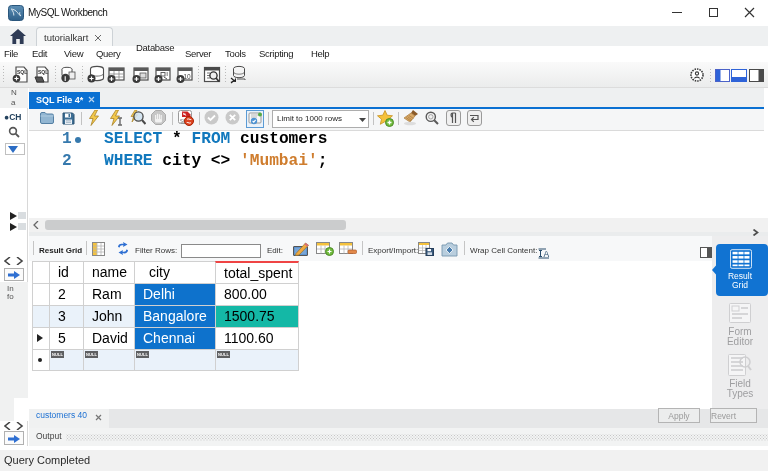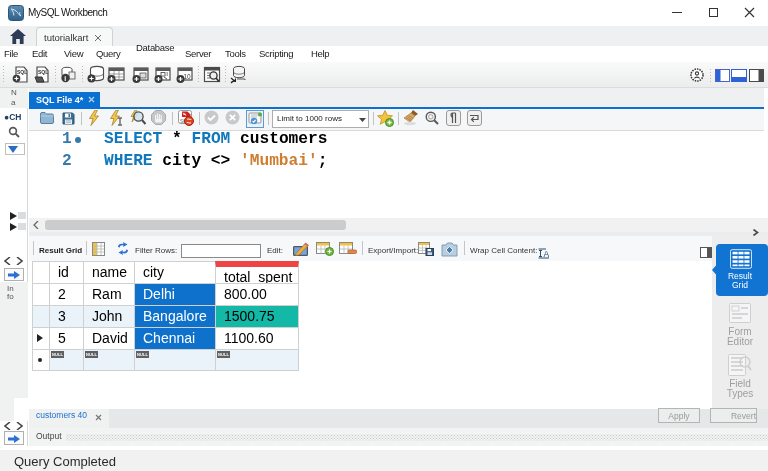--- a/index.html
+++ b/index.html
@@ -359,22 +359,22 @@
 <div class="abs" style="left:267px;top:246px;font-size:8px;color:#333">Edit:</div>
 <div class="abs" style="left:362px;top:241px;width:1px;height:14px;background:#c5c5c5"></div>
 <div class="abs" style="left:368px;top:246px;font-size:8px;color:#333">Export/Import:</div>
 <div class="abs" style="left:464px;top:241px;width:1px;height:14px;background:#c5c5c5"></div>
 <div class="abs" style="left:470px;top:246px;font-size:8px;color:#333">Wrap Cell Content:</div>
 
 <div id="table">
       <div class="abs" style="left:32px;top:261px;width:17px;height:22px;background:#fff;border-left:1px solid #d0d0d0;border-top:1px solid #d0d0d0;border-bottom:none"></div>
       <div class="abs" style="left:49px;top:261px;width:34px;height:22px;background:#fff;border-left:1px solid #d0d0d0;border-top:1px solid #d0d0d0;border-right:none;border-bottom:none;font-size:14px;color:#000;line-height:21px;padding-left:8px;font-weight:normal">id</div>
       <div class="abs" style="left:83px;top:261px;width:51px;height:22px;background:#fff;border-left:1px solid #d0d0d0;border-top:1px solid #d0d0d0;border-right:none;border-bottom:none;font-size:14px;color:#000;line-height:21px;padding-left:8px;font-weight:normal">name</div>
-      <div class="abs" style="left:134px;top:261px;width:81px;height:34px;background:#fff;border-left:1px solid #d0d0d0;border-top:1px solid #d0d0d0;border-right:none;border-bottom:none;font-size:14px;color:#000;line-height:21px;padding-left:8px;font-weight:normal">city</div>
-      <div class="abs" style="left:215px;top:261px;width:84px;height:22px;background:#fff;border-left:1px solid #d0d0d0;border-top:6px solid #ef4444;border-right:1px solid #d0d0d0;border-bottom:none;font-size:14px;color:#000;line-height:21px;padding-left:8px;font-weight:normal">total_spent</div>
+      <div class="abs" style="left:134px;top:261px;width:81px;height:34px;background:#fff;border-left:1px solid #d0d0d0;border-top:1px solid #d0d0d0;border-right:none;border-bottom:none;font-size:14px;color:#000;line-height:21px;padding-left:14px;font-weight:normal">city</div>
+      <div class="abs" style="left:215px;top:261px;width:84px;height:22px;background:#fff;border-left:1px solid #d0d0d0;border-top:2px solid #ef4444;border-right:1px solid #d0d0d0;border-bottom:none;font-size:14px;color:#000;line-height:21px;padding-left:8px;font-weight:normal">total_spent</div>
       <div class="abs" style="left:32px;top:283px;width:17px;height:22px;background:#fff;border-left:1px solid #d0d0d0;border-top:1px solid #d0d0d0;border-bottom:none"></div>
       <div class="abs" style="left:49px;top:283px;width:34px;height:22px;background:#fff;border-left:1px solid #d0d0d0;border-top:1px solid #d0d0d0;border-right:none;border-bottom:none;font-size:14px;color:#000;line-height:21px;padding-left:8px;font-weight:normal">2</div>
       <div class="abs" style="left:83px;top:283px;width:51px;height:22px;background:#fff;border-left:1px solid #d0d0d0;border-top:1px solid #d0d0d0;border-right:none;border-bottom:none;font-size:14px;color:#000;line-height:21px;padding-left:8px;font-weight:normal">Ram</div>
       <div class="abs" style="left:134px;top:283px;width:81px;height:22px;background:#0e72cc;border-left:1px solid #d0d0d0;border-top:1px solid #d0d0d0;border-right:none;border-bottom:none;font-size:14px;color:#fff;line-height:21px;padding-left:8px;font-weight:normal">Delhi</div>
       <div class="abs" style="left:215px;top:283px;width:84px;height:22px;background:#fff;border-left:1px solid #d0d0d0;border-top:1px solid #d0d0d0;border-right:1px solid #d0d0d0;border-bottom:none;font-size:14px;color:#000;line-height:21px;padding-left:8px;font-weight:normal">800.00</div>
       <div class="abs" style="left:32px;top:305px;width:17px;height:22px;background:#eaf2fa;border-left:1px solid #d0d0d0;border-top:1px solid #d0d0d0;border-bottom:none"></div>
       <div class="abs" style="left:49px;top:305px;width:34px;height:22px;background:#eaf2fa;border-left:1px solid #d0d0d0;border-top:1px solid #d0d0d0;border-right:none;border-bottom:none;font-size:14px;color:#000;line-height:21px;padding-left:8px;font-weight:normal">3</div>
       <div class="abs" style="left:83px;top:305px;width:51px;height:22px;background:#eaf2fa;border-left:1px solid #d0d0d0;border-top:1px solid #d0d0d0;border-right:none;border-bottom:none;font-size:14px;color:#000;line-height:21px;padding-left:8px;font-weight:normal">John</div>
       <div class="abs" style="left:134px;top:305px;width:81px;height:22px;background:#0e72cc;border-left:1px solid #d0d0d0;border-top:1px solid #d0d0d0;border-right:none;border-bottom:none;font-size:14px;color:#fff;line-height:21px;padding-left:8px;font-weight:normal">Bangalore</div>
       <div class="abs" style="left:215px;top:305px;width:84px;height:22px;background:#14b8a6;border-left:1px solid #d0d0d0;border-top:1px solid #d0d0d0;border-right:1px solid #d0d0d0;border-bottom:none;font-size:14px;color:#000;line-height:21px;padding-left:8px;font-weight:normal">1500.75</div>
@@ -446,23 +446,23 @@
     </svg>
 <div class="abs" style="left:712px;top:379px;width:56px;text-align:center;font-size:10px;color:#9e9ea0;line-height:10px">Field<br>Types</div>
 
 <div class="abs" style="left:29px;top:409px;width:739px;height:19px;background:#e6e7e8"></div>
 <div class="abs" style="left:29px;top:409px;width:80px;height:19px;background:#f0f1f1"></div>
 <div class="abs" style="left:36px;top:410px;font-size:8.5px;color:#1b6fd2">customers 40</div>
 <svg class="abs" style="left:95px;top:414px" width="7" height="7" viewBox="0 0 7 7">
       <path d="M1 1 L6 6 M6 1 L1 6" stroke="#777" stroke-width="1.2"></path>
     </svg>
 <div class="abs" style="left:658px;top:408px;width:42px;height:15px;background:#eceded;border:1px solid #b4b4b4;font-size:8.5px;color:#9a9a9a;text-align:center;line-height:14px">Apply</div>
-<div class="abs" style="left:710px;top:408px;width:47px;height:15px;background:#eceded;border:1px solid #b4b4b4;font-size:8.5px;color:#9a9a9a;text-align:right;line-height:14px">Revert</div>
+<div class="abs" style="left:710px;top:408px;width:47px;height:15px;background:#eceded;border:1px solid #b4b4b4;font-size:8.5px;color:#9a9a9a;text-align:left;line-height:14px">Revert</div>
 
 <div class="abs" style="left:29px;top:428px;width:739px;height:18px;background:#f2f3f3"></div>
 <div class="abs" style="left:36px;top:431px;font-size:8.5px;color:#444">Output</div>
 <div class="abs" style="left:66px;top:434px;width:702px;height:7px;background-image:radial-gradient(circle,#c6c6c6 0.7px,transparent 0.8px),radial-gradient(circle,#c6c6c6 0.7px,transparent 0.8px);background-size:3px 3px,3px 3px;background-position:0 0,1.5px 1.5px"></div>
 
 <div class="abs" style="left:0;top:446px;width:768px;height:4px;background:#fff"></div>
 <div class="abs" style="left:0;top:450px;width:768px;height:21px;background:#f1f1f1"></div>
-<div class="abs" style="left:14px;top:454px;font-size:13px;color:#2a2a2a">Query Completed</div>
+<div class="abs" style="left:4px;top:454px;font-size:11px;color:#2a2a2a">Query Completed</div>
 
 </div>
 
 </body></html>

